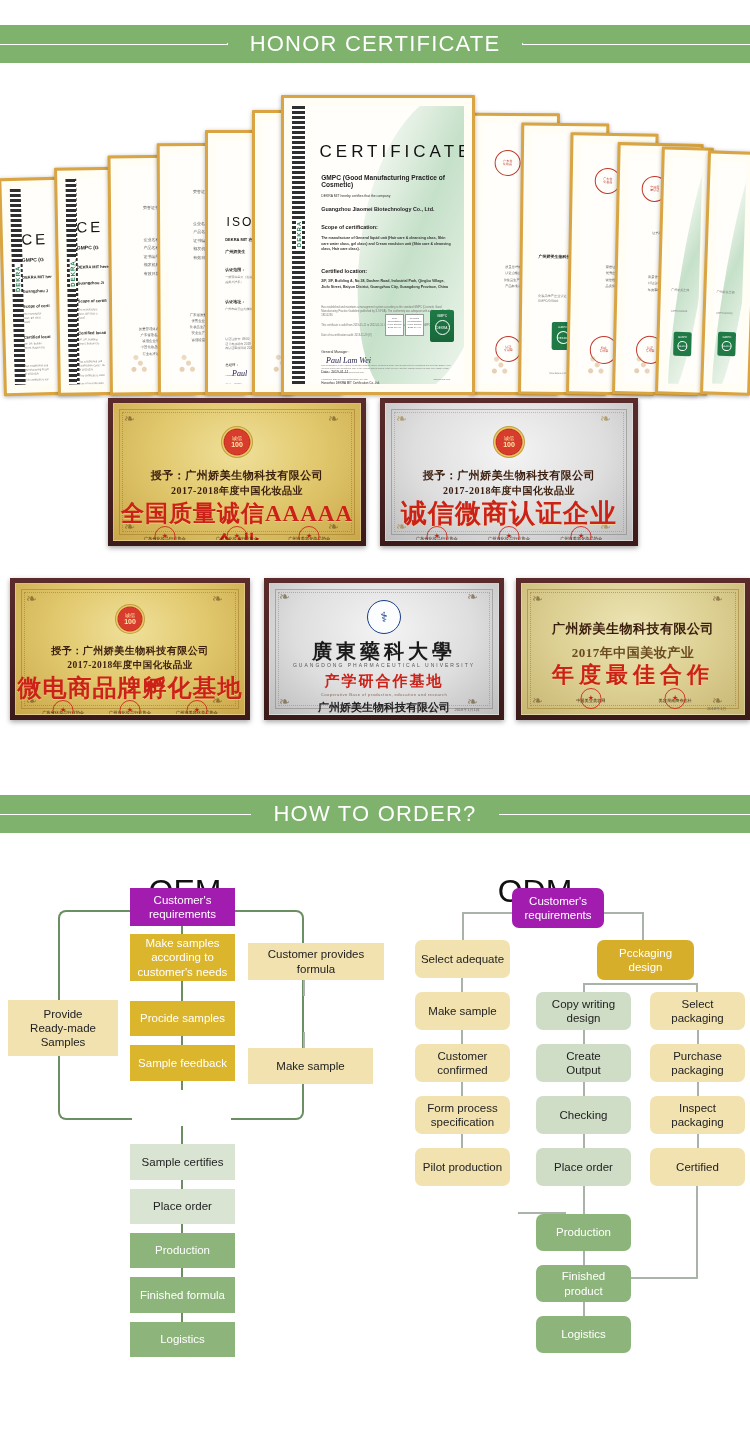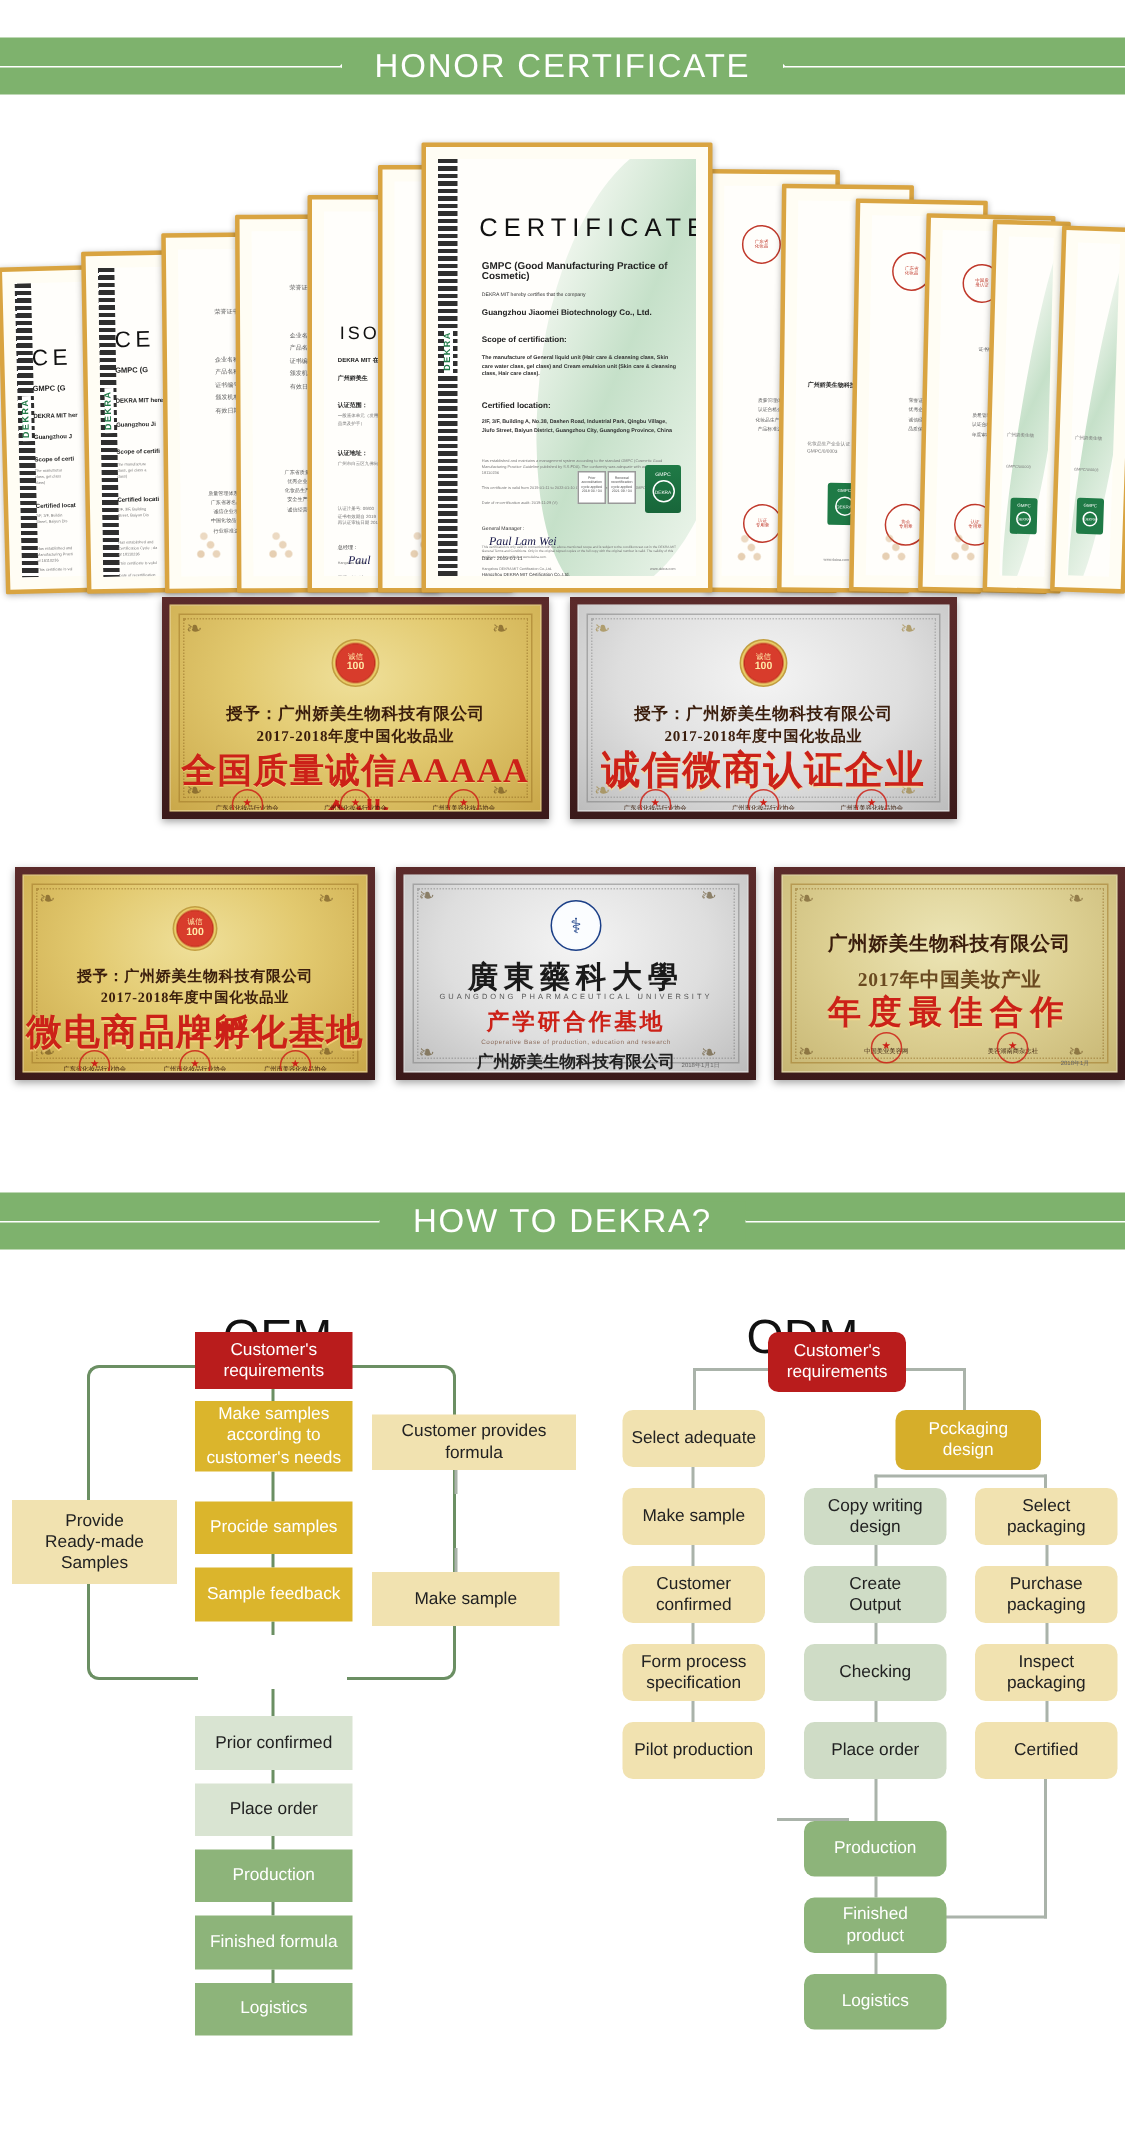--- a/index.html
+++ b/index.html
@@ -335,21 +335,21 @@
     text-align: center;
   }
   .node {
     position: absolute;
     display: flex; align-items: center; justify-content: center;
     text-align: center;
     font-size: 11.5px;
     line-height: 1.22;
     padding: 2px 4px;
   }
-  .n-green     { background: #b91c1c; color: #fff; }
+  .n-green     { background: #a21caf; color: #fff; }
   .n-gold      { background: #dbb52c; color: #fff; }
   .n-gold2     { background: #d6ae2a; color: #fff; }
   .n-cream     { background: #f1e2b0; color: #222; }
   .n-sage      { background: #d9e4d2; color: #222; }
   .n-sage2     { background: #cfdcc6; color: #222; }
   .n-mid       { background: #8db47a; color: #fff; }
   .rounded     { border-radius: 7px; }
   .conn {
     position: absolute;
     background: #6b8f63;
@@ -664,21 +664,21 @@
       </div>
       <div class="u-date" style="bottom:3px;">2018年1月</div>
     </div>
   </div>
 
   <div class="banner" style="top:795px;">
     <div class="rule left" style="width:256px;"></div>
     <div class="dia" style="left:254px;"></div>
     <div class="rule right" style="width:256px;"></div>
     <div class="dia" style="right:254px;"></div>
-    <div class="title">HOW TO DEKRA?</div>
+    <div class="title">HOW TO ORDER?</div>
   </div>
 
   <div class="flow">
 
     <div class="flow-title" style="left:110px; top:18px; width:150px;">OEM</div>
 
     <div class="conn" style="left:181px; top:71px;  width:2px;  height:8px;"></div>
     <div class="conn" style="left:181px; top:126px; width:2px;  height:20px;"></div>
     <div class="conn" style="left:181px; top:181px; width:2px;  height:9px;"></div>
     <div class="conn" style="left:181px; top:226px; width:2px;  height:9px;"></div>
@@ -710,21 +710,21 @@
     <div class="node n-gold" style="left:130px; top:190px; width:105px; height:36px;">
       <span>Sample feedback</span>
     </div>
     <div class="node n-cream" style="left:248px; top:88px;  width:136px; height:37px;">
       <span>Customer provides<br>formula</span>
     </div>
     <div class="node n-cream" style="left:248px; top:193px; width:125px; height:36px;">
       <span>Make sample</span>
     </div>
     <div class="node n-sage" style="left:130px; top:289px; width:105px; height:36px;">
-      <span>Prior confirmed</span>
+      <span>Sample certifies</span>
     </div>
     <div class="node n-sage" style="left:130px; top:334px; width:105px; height:35px;">
       <span>Place order</span>
     </div>
     <div class="node n-mid" style="left:130px; top:378px; width:105px; height:35px;">
       <span>Production</span>
     </div>
     <div class="node n-mid" style="left:130px; top:422px; width:105px; height:36px;">
       <span>Finished formula</span>
     </div>

